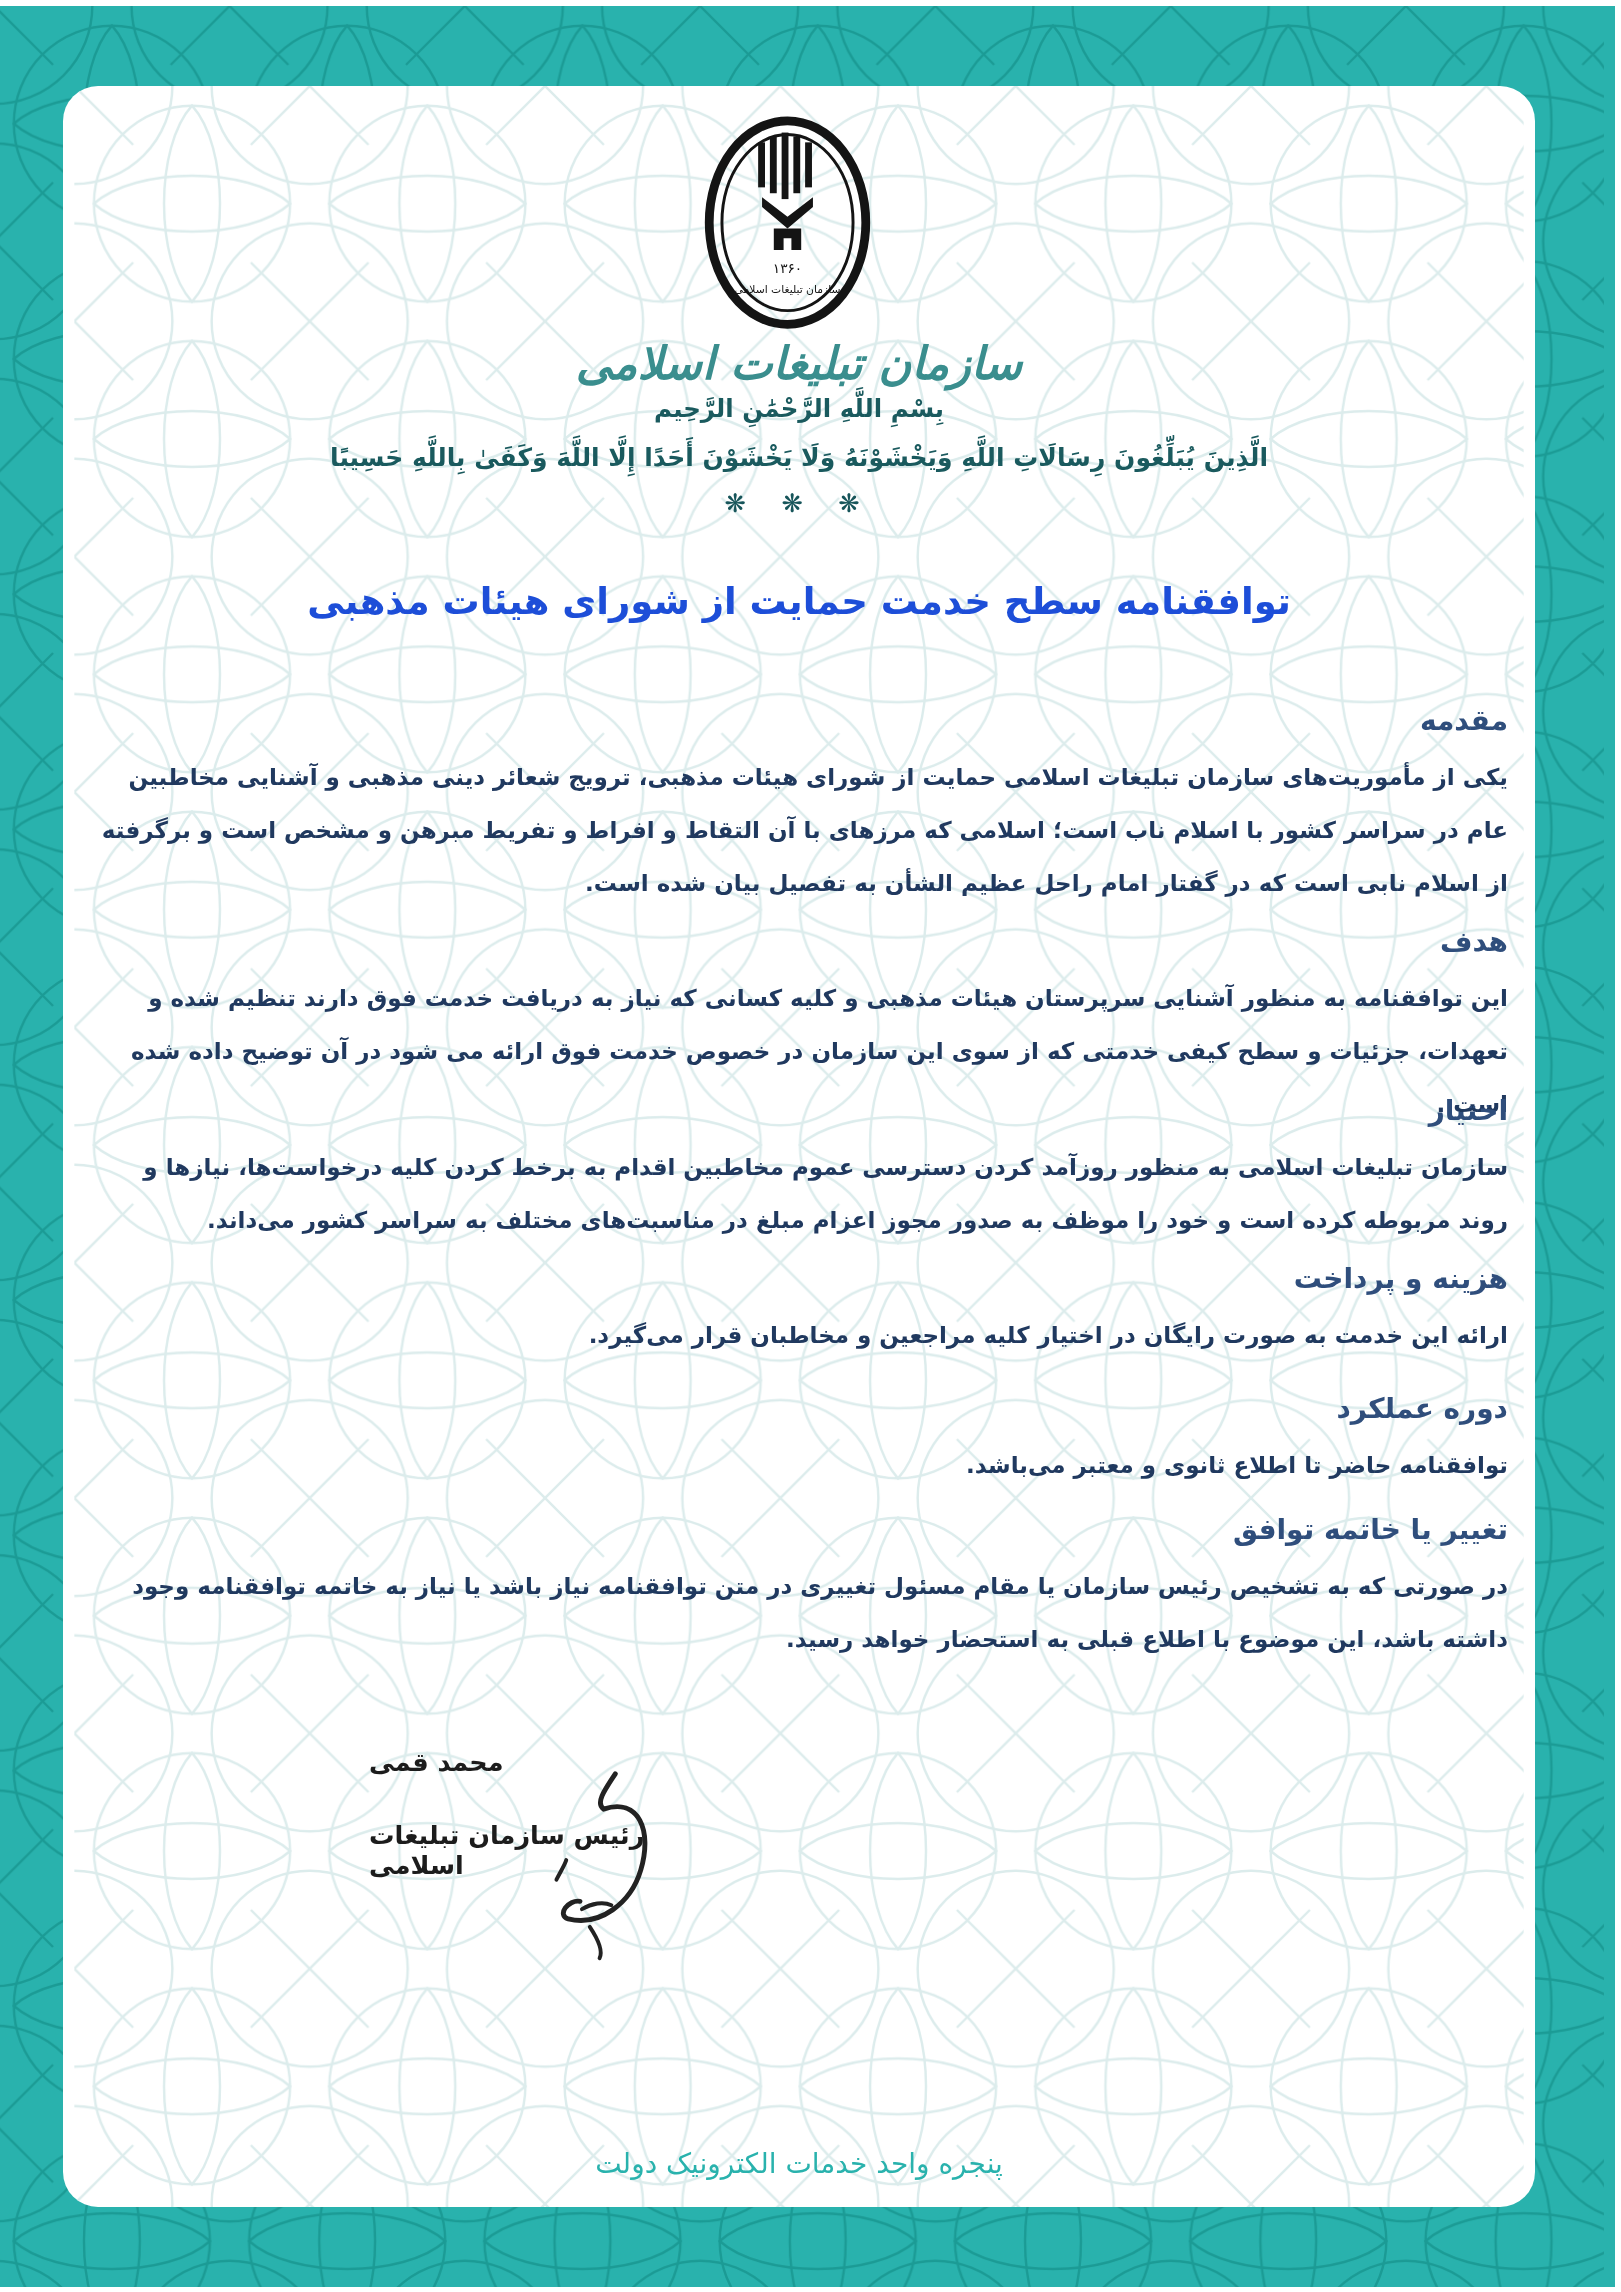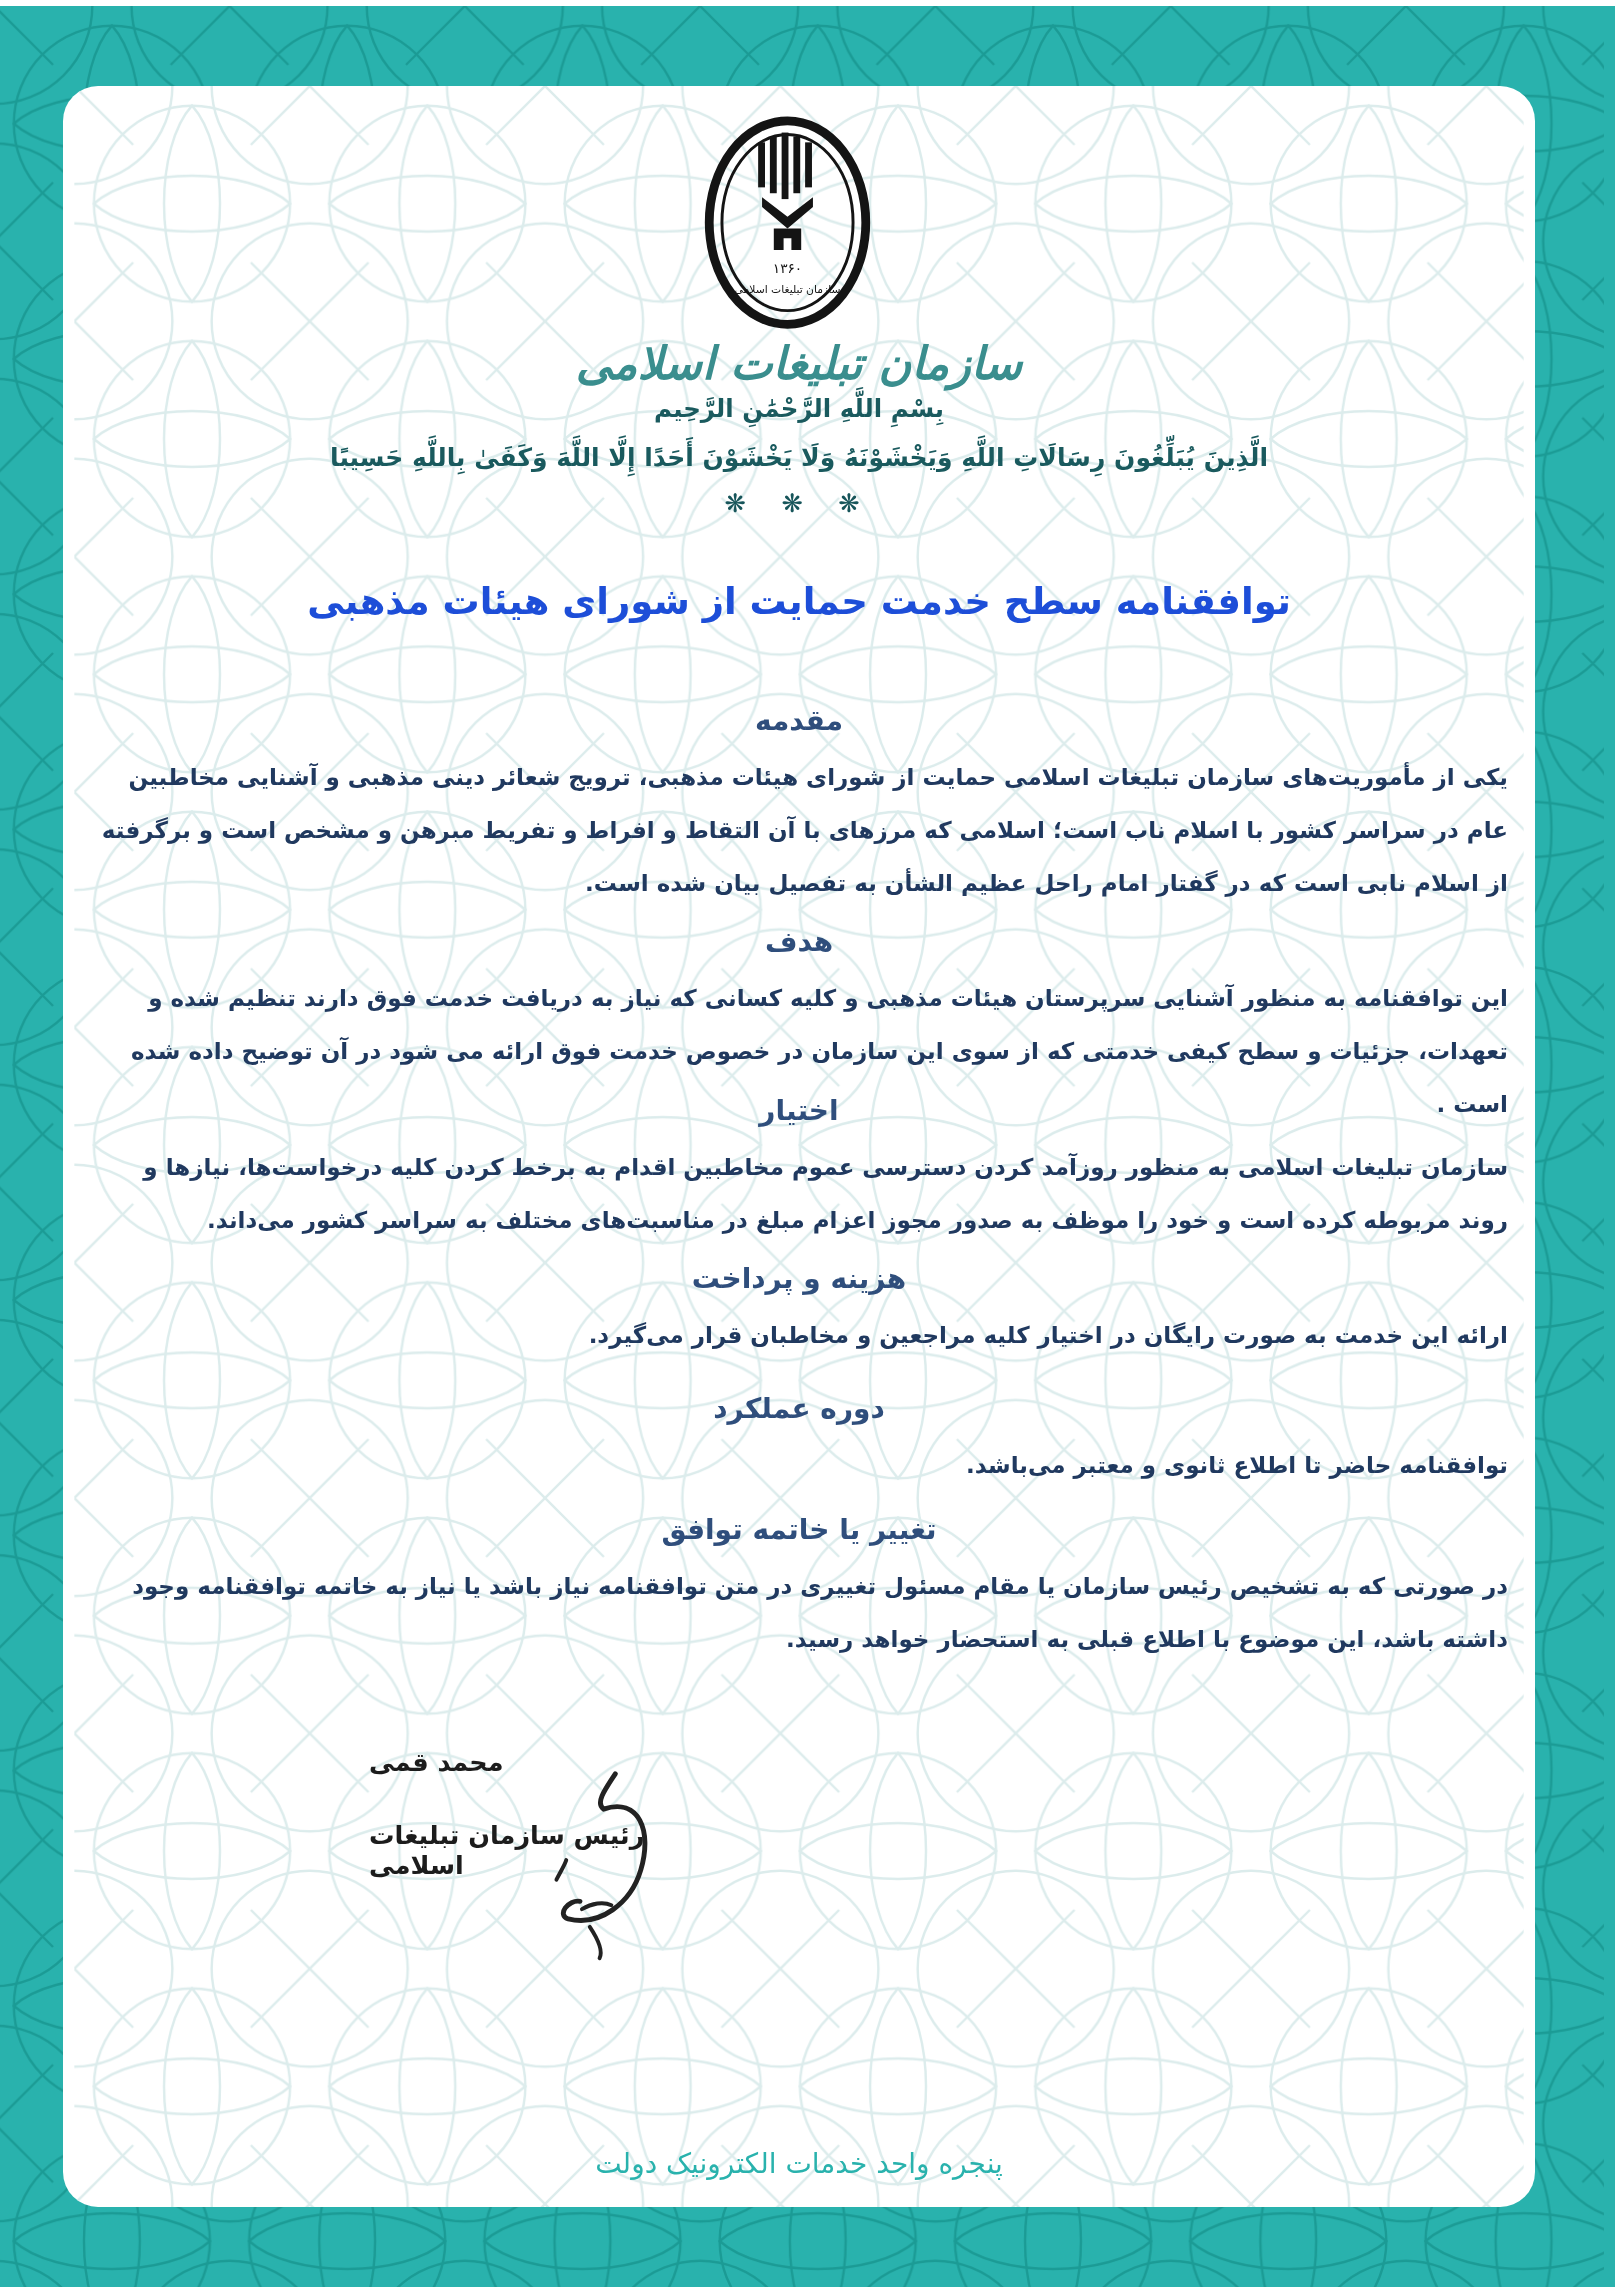--- a/index.html
+++ b/index.html
@@ -53,21 +53,21 @@
   .doc-title{
     color:#1d4ed8;
     font-size:37px;
     font-weight:800;
   }
   .section{left:113px;right:113px;direction:rtl;}
   .section-heading{
     color:#2f4e7c;
     font-size:28px;
     font-weight:800;
-    text-align:center;
+    text-align:right;
     margin:0 0 13.7px 0;
   }
   .section-body{
     color:#20395f;
     font-size:23px;
     font-weight:600;
     line-height:53px;
     text-align:right;
     margin:0;
   }

